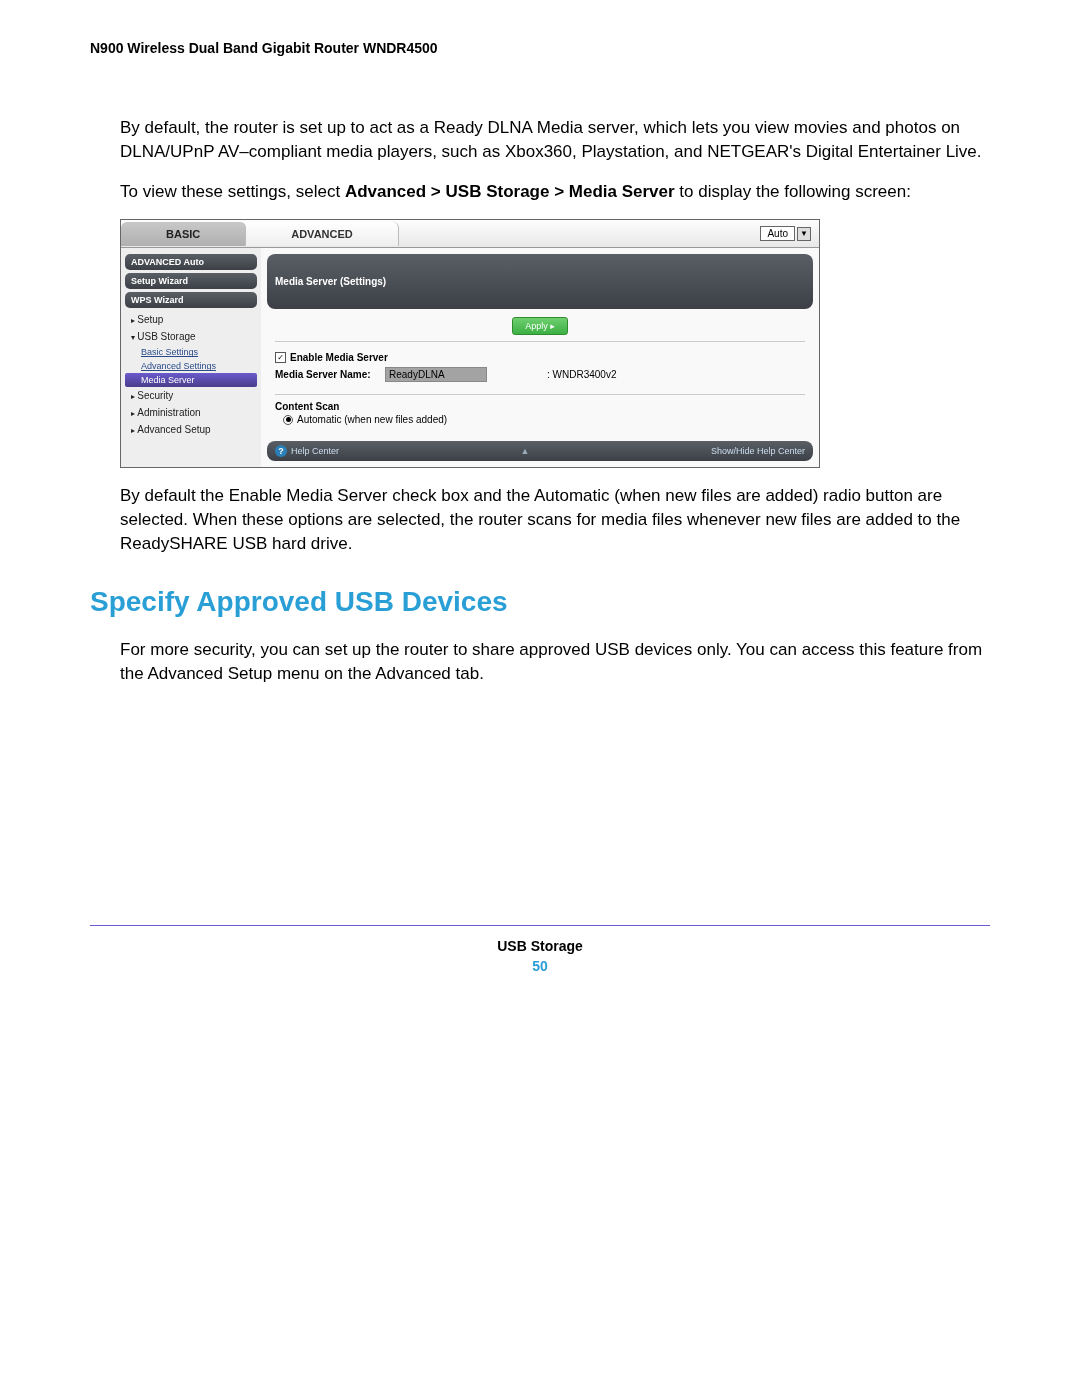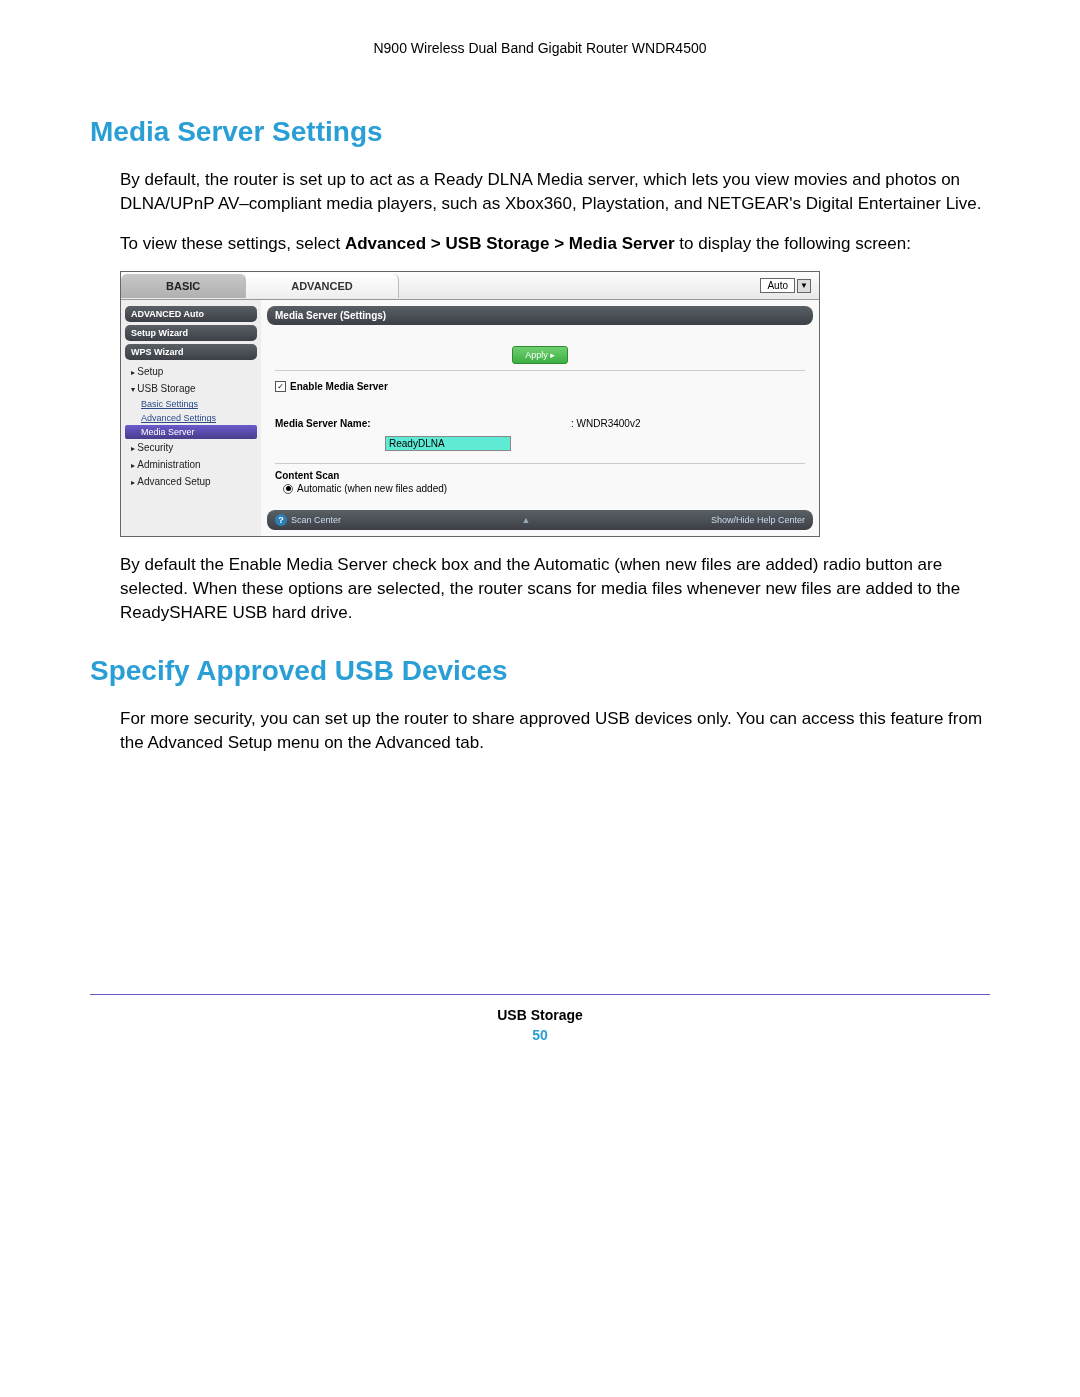--- a/index.html
+++ b/index.html
@@ -7,22 +7,22 @@
     font-family: Arial, Helvetica, sans-serif;
     background: #fff;
     width: 1080px;
     margin: 0 auto;
     color: #000;
   }
   .page {
     padding: 40px 90px 30px 90px;
   }
   .doc-header {
-    text-align: center;
-    font-weight: normal;
+    text-align: left;
+    font-weight: bold;
     font-size: 14px;
     margin-bottom: 60px;
   }
   .section-title {
     color: #2a9fd6;
     font-size: 28px;
     font-weight: bold;
     margin: 30px 0 20px 0;
   }
   .body-text {
@@ -127,23 +127,23 @@
     background: #f9f9f9;
     padding: 0;
     display: flex;
     flex-direction: column;
   }
   .panel-title {
     background: linear-gradient(#5a5f66,#3c4046);
     color: #fff;
     font-size: 10px;
     font-weight: bold;
-    padding: 4px 8px;
+    padding: 22px 8px;
     border-radius: 8px;
-    margin: 6px 6px 17px 6px;
+    margin: 6px 6px 4px 6px;
   }
   .apply-row {
     text-align: center;
     padding: 4px 0 6px 0;
     border-bottom: 1px solid #ccc;
     margin: 0 14px;
   }
   .apply-btn {
     display: inline-block;
     background: linear-gradient(#6fcf6f,#3cb043);
@@ -160,25 +160,24 @@
   .form-row {
     display: flex;
     align-items: center;
     font-size: 10px;
     padding: 2px 0;
   }
   .chk { margin-right: 4px; width: 11px; height: 11px; border:1px solid #555; background:#fff; display:inline-flex; align-items:center; justify-content:center; font-size:8px; line-height:8px;}
   .form-label { width: 110px; font-weight: bold; }
   .form-input {
     border: 1px solid #888;
-    background: #5eead4;
+    background: #a3a3a3;
     padding: 1px 3px;
     font-size: 10px;
-    width: 126px;
-    margin-top: 40px;
+    width: 102px;
   }
   .suffix { margin-left: 60px; font-size: 10px; }
   .section-sub {
     font-size: 10px;
     font-weight: bold;
     margin-top: 10px;
     border-top: 1px solid #ccc;
     padding-top: 6px;
   }
   .radio-row {
@@ -256,21 +255,20 @@
   .page-footer .chap { font-weight: bold; }
   .page-footer .num { color: #2a9fd6; font-weight: bold; margin-top:4px; }
 </style>
 </head>
 <body>
 
 <div class="page">
 
   <div class="doc-header">N900 Wireless Dual Band Gigabit Router WNDR4500</div>
 
-  <h2 class="section-title">Media Server Settings</h2>
 
   <p class="body-text">By default, the router is set up to act as a Ready DLNA Media server, which lets you view movies and photos on DLNA/UPnP AV–compliant media players, such as Xbox360, Playstation, and NETGEAR's Digital Entertainer Live.</p>
 
   <p class="body-text">
     <span>To view these settings, select </span><b>Advanced &gt; USB Storage &gt; Media Server</b><span> to display the following screen:</span>
   </p>
 
   <div class="screenshot">
 
     <div class="tabs">
@@ -319,21 +317,21 @@
           <div class="radio-row">
             <span class="radio">
                 <span class="dot"></span>
               </span>
             <span>Automatic (when new files added)</span>
           </div>
         </div>
 
         <div class="help-bar">
           <span class="q">?</span>
-          <span>Scan Center</span>
+          <span>Help Center</span>
           <span class="spacer">▲</span>
           <span>Show/Hide Help Center</span>
         </div>
       </div>
     </div>
 
 
   </div>
 
   <p class="body-text">By default the Enable Media Server check box and the Automatic (when new files are added) radio button are selected. When these options are selected, the router scans for media files whenever new files are added to the ReadySHARE USB hard drive.</p>

